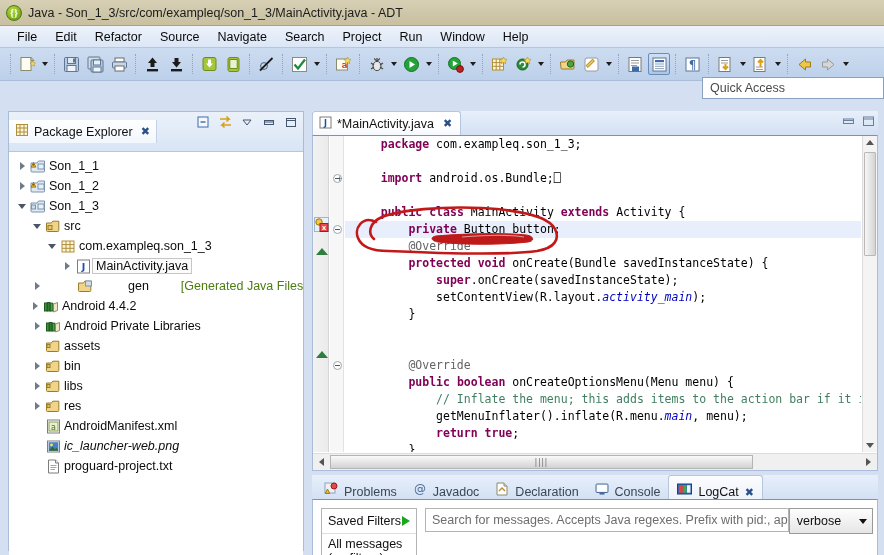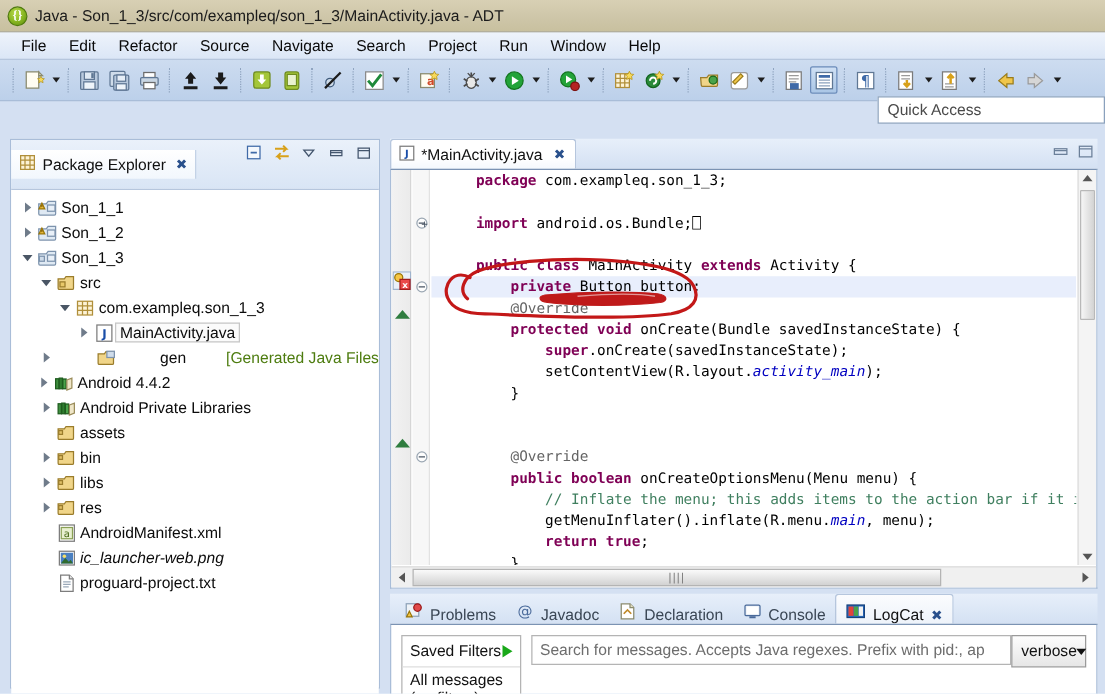--- a/index.html
+++ b/index.html
@@ -315,21 +315,21 @@
     border-left: 8px solid #19a819;
   }
   .sf-item { padding: 3px 6px; font-size: 12.5px; color: #111; }
   .logcat-ctrls { flex: 1 1 auto; display: flex; gap: 0px; align-items: flex-start; }
   .search-box {
     flex: 1 1 auto; height: 24px; border: 1px solid #b4b4b4; background: #fff;
     display: flex; align-items: center; padding-left: 6px;
     font-size: 12.5px; color: #6d6d6d; overflow: hidden; white-space: nowrap;
   }
   .level-combo {
-    width: 60px; height: 26px; flex: 0 0 auto;
+    width: 84px; height: 26px; flex: 0 0 auto;
     border: 1px solid #9a9a9a;
     background: linear-gradient(to bottom,#fdfdfd,#e6e6e6);
     display: flex; align-items: center; justify-content: space-between;
     padding: 0 5px 0 7px; font-size: 12.5px; color: #111;
     margin-left: 0;
   }
   .level-combo i {
     width: 0; height: 0;
     border-left: 4px solid transparent; border-right: 4px solid transparent;
     border-top: 5px solid #111;

